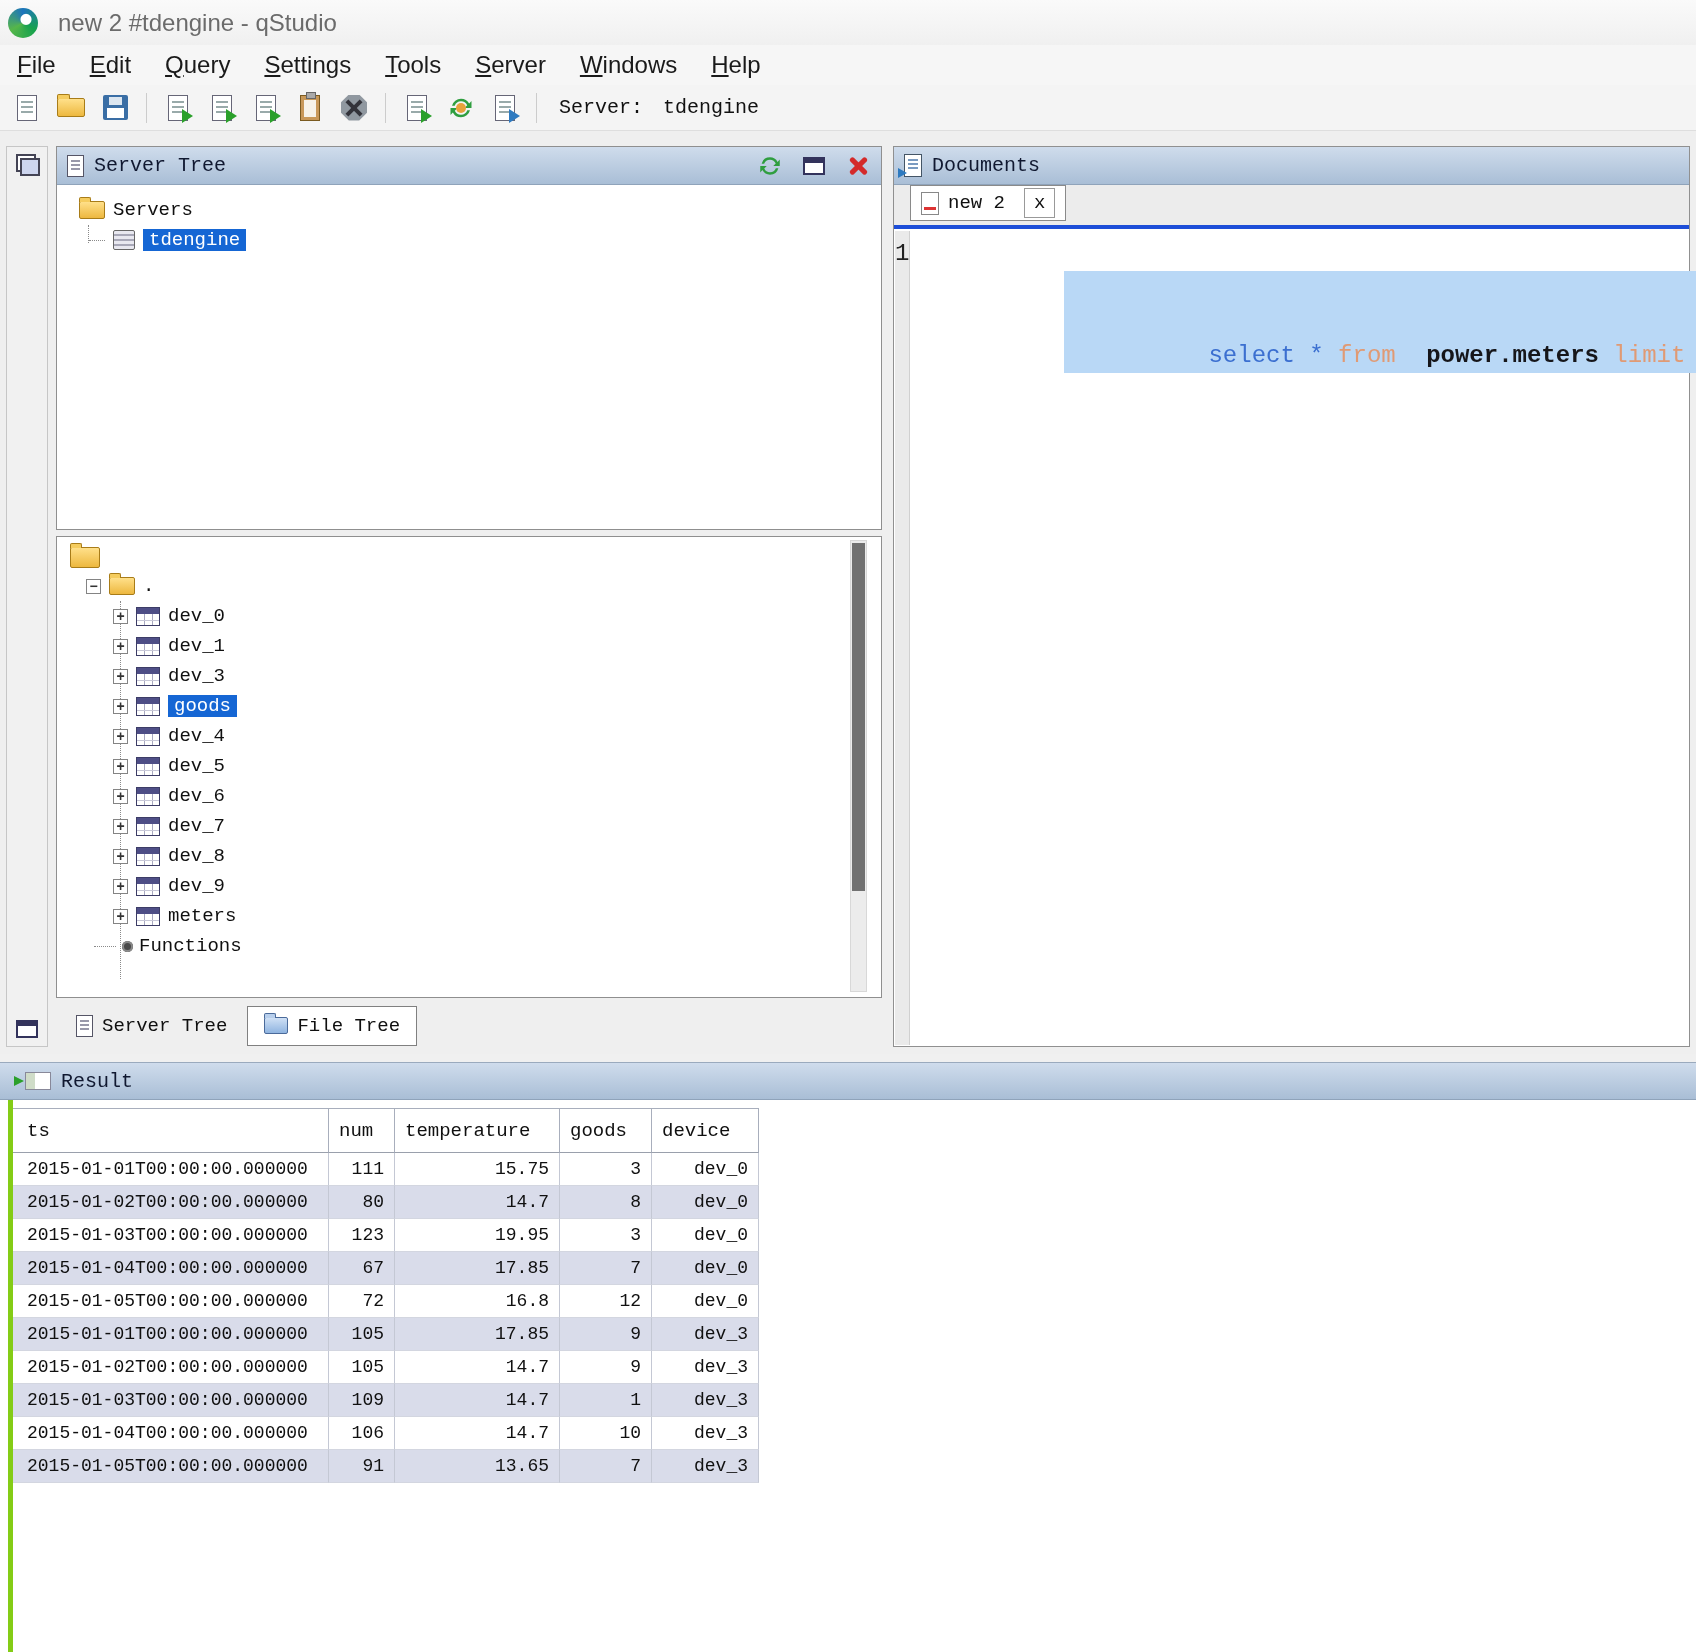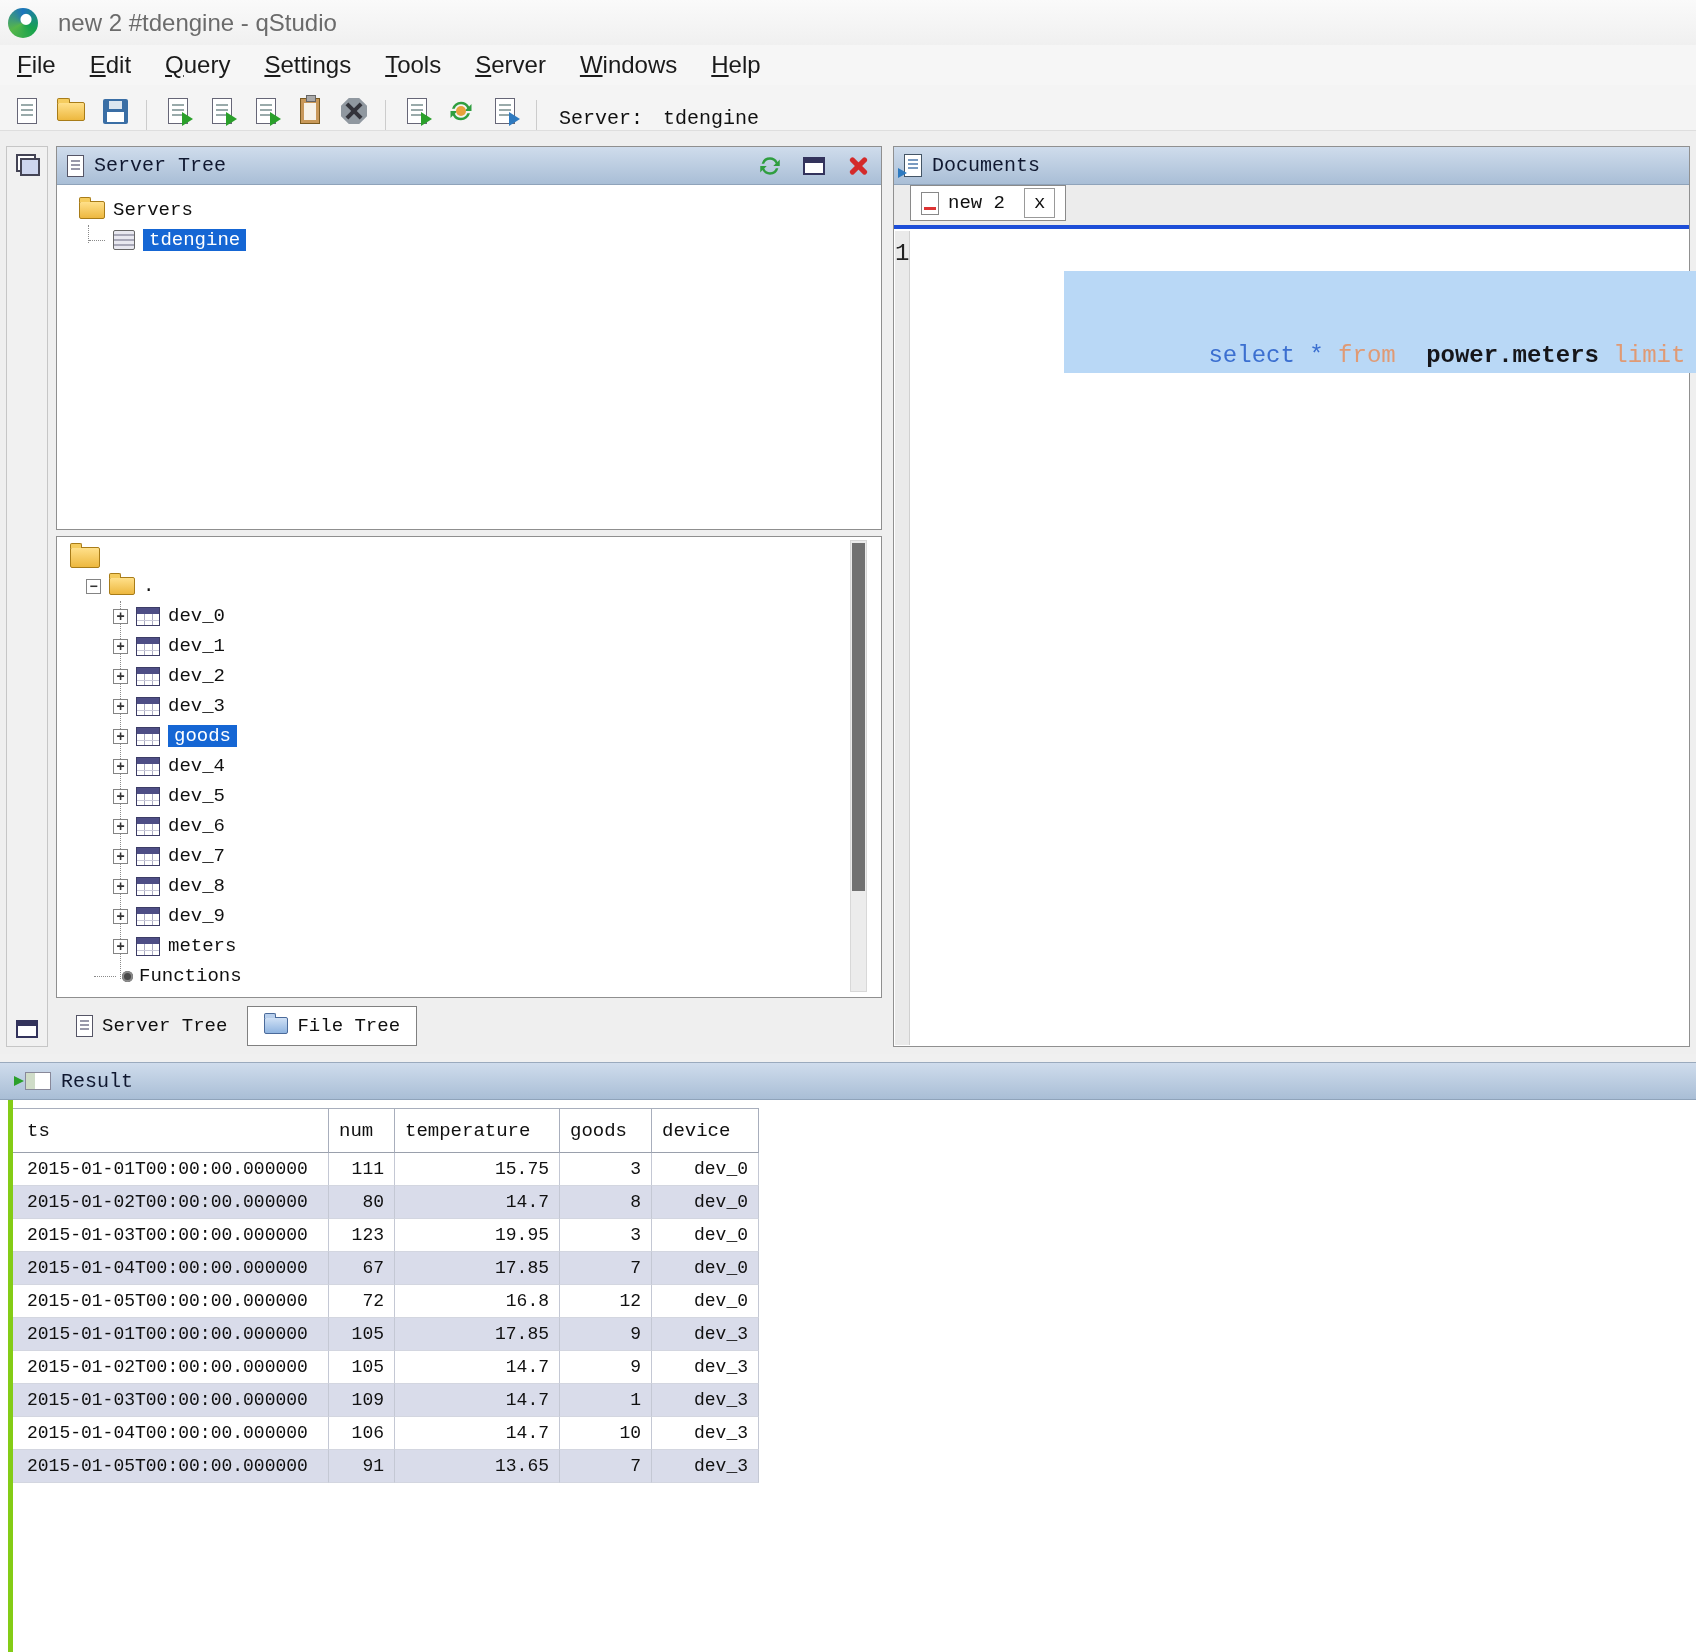--- a/index.html
+++ b/index.html
@@ -15,21 +15,21 @@
   .title-text { margin-left:20px; font-size:24px; color:#6b6b6b; }
 
   
   .menubar { position:absolute; left:0; top:45px; width:1696px; height:40px;
     background:#f6f6f6; display:flex; align-items:center; }
   .menu-item { display:inline-block; padding:0 17px; font-size:24px; color:#1a1a1a; cursor:default; }
   .menu-item::first-letter { text-decoration:underline; }
 
   
   .toolbar { position:absolute; left:0; top:85px; width:1696px; height:46px;
-    background:#f4f4f4; border-bottom:1px solid #dedede; display:flex; align-items:flex-end; gap:6px; padding-left:8px; }
+    background:#f4f4f4; border-bottom:1px solid #dedede; display:flex; align-items:center; gap:6px; padding-left:8px; }
   .tb-btn { width:38px; height:38px; display:flex; align-items:center; justify-content:center; position:relative; }
   .tb-sep { width:1px; height:30px; background:#cccccc; margin:0 6px; }
   .server-label { font-family:"Liberation Mono",monospace; font-size:20px; color:#111; margin-left:10px; }
   .server-value { font-family:"Liberation Mono",monospace; font-size:20px; color:#111; margin-left:14px; }
 
   .i-page { width:20px; height:26px; background:#fff; border:1px solid #667; position:relative; display:inline-block; }
   .i-page::before { content:""; position:absolute; left:3px; top:5px; width:12px; height:2px;
     background:#9aa; box-shadow:0 5px 0 #9aa, 0 10px 0 #9aa; }
   .rundoc::after { content:""; position:absolute; right:-6px; bottom:-3px;
     border-top:7px solid transparent; border-bottom:7px solid transparent; border-left:11px solid #2aa02a; }
@@ -305,25 +305,20 @@
             <span class="table-icon"></span>
             <span class="lab">dev_0</span>
           </div>
 
           <div class="frow item">
             <span class="expander plus"></span>
             <span class="table-icon"></span>
             <span class="lab">dev_1</span>
           </div>
 
-          <div class="frow item">
-            <span class="expander plus"></span>
-            <span class="table-icon"></span>
-            <span class="lab">dev_2</span>
-          </div>
 
           <div class="frow item">
             <span class="expander plus"></span>
             <span class="table-icon"></span>
             <span class="lab">dev_3</span>
           </div>
 
           <div class="frow item">
             <span class="expander plus"></span>
             <span class="table-icon"></span>

